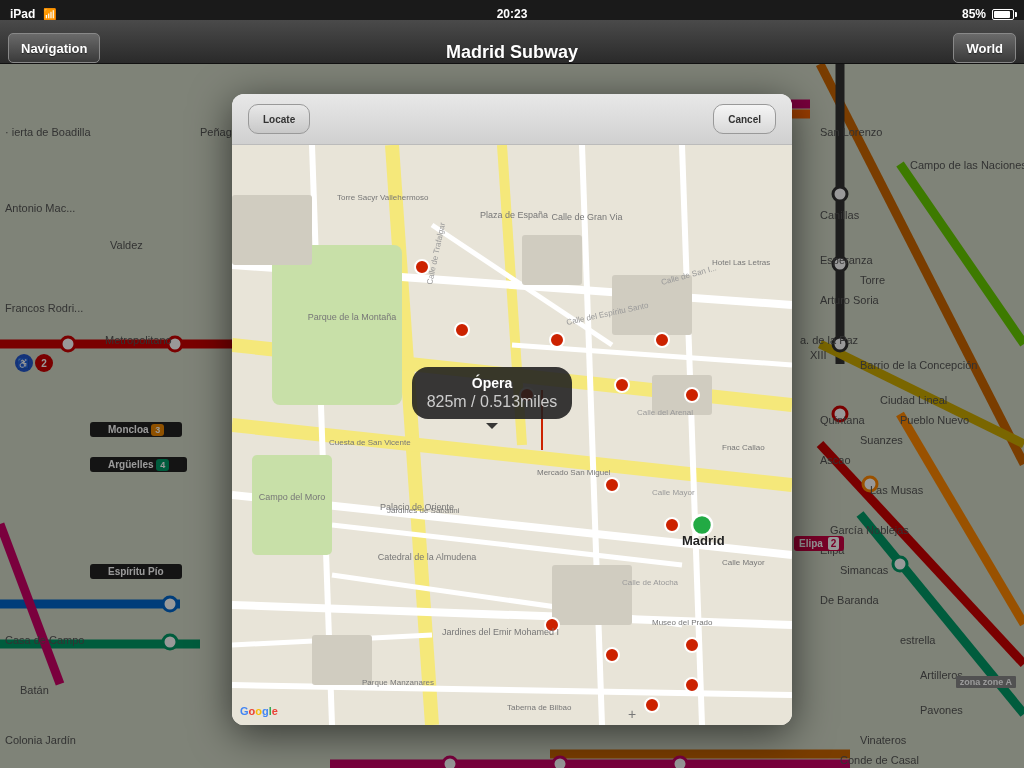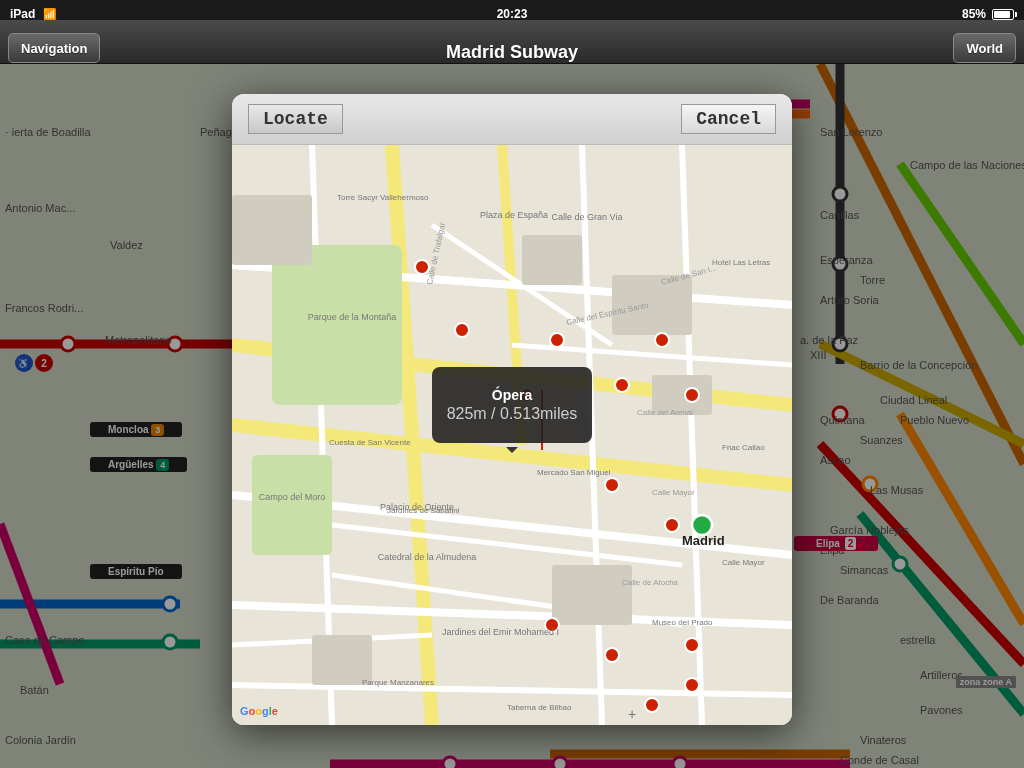--- a/index.html
+++ b/index.html
@@ -126,54 +126,52 @@
     #modal-title {
       font-size: 18px;
       font-weight: 600;
       color: #222;
       text-align: center;
       flex: 1;
     }
     .modal-btn {
       height: 30px;
       padding: 0 14px;
-      border-radius: 0;
+      border-radius: 10px;
       border: 1px solid #999;
       background: linear-gradient(to bottom, #f5f5f5, #d8d8d8);
       color: #333;
-      font-size: 18px;
+      font-size: 10px;
       font-weight: 600;
       cursor: pointer;
-      font-family: Liberation Mono, monospace;
     }
     .modal-btn-locate {
       background: linear-gradient(to bottom, #e8e8e8, #c8c8c8);
     }
 
     
     #modal-map {
       width: 560px;
       height: 580px;
       position: relative;
       background: #e8e4d8;
       overflow: hidden;
     }
 
     
     #callout {
       position: absolute;
       background: rgba(30,30,30,0.88);
       color: white;
-      border-radius: 8px;
-      padding: 20px 14px;
+      border-radius: 16px;
+      padding: 8px 14px;
       font-size: 14px;
       font-weight: 600;
       text-align: center;
       min-width: 160px;
-      margin-left: 20px;
     }
     #callout::after {
       content: '';
       position: absolute;
       bottom: -10px;
       left: 50%; transform: translateX(-50%);
       border: 6px solid transparent;
       border-top-color: rgba(30,30,30,0.88);
       border-bottom: none;
     }
@@ -327,21 +325,21 @@
     <text x="860" y="220" font-size="11" fill="#555">Torre</text>
     <text x="860" y="305" font-size="11" fill="#555">Barrio de la Concepción</text>
     <text x="860" y="380" font-size="11" fill="#555">Suanzes</text>
     <text x="820" y="490" font-size="11" fill="#555">Elipa</text>
   </svg>
 
   <div class="station-label-box" style="left:90px;top:358px;">Moncloa <span style="background:#ee8800;color:white;padding:1px 4px;border-radius:3px;font-size:9px;">3</span></div>
   <div class="station-label-box" style="left:90px;top:393px;">Argüelles <span style="background:#009966;color:white;padding:1px 4px;border-radius:3px;font-size:9px;">4</span></div>
   <div class="station-label-box" style="left:90px;top:500px;">Espíritu Pío</div>
 
-  <div style="position:absolute;left:794px;top:472px;background:#cc0044;color:white;font-size:10px;font-weight:700;padding:2px 22px;border-radius:3px;">Elipa <span style="background:white;color:#cc0044;padding:1px 3px;border-radius:2px;margin-left:2px;">2</span></div>
+  <div style="position:absolute;left:794px;top:472px;background:#cc0044;color:white;font-size:10px;font-weight:700;padding:2px 5px;border-radius:3px;">Elipa <span style="background:white;color:#cc0044;padding:1px 3px;border-radius:2px;margin-left:2px;">2</span></div>
 
   <div class="zone-badge" style="right:8px;bottom:80px;">zona zone A</div>
 
   <div class="accessibility-icon" style="left:15px;top:290px;">♿</div>
   <div class="accessibility-icon" style="left:35px;top:290px;background:#cc0000;">2</div>
 </div>
 
 <div id="modal-overlay">
   <div id="modal">
 

